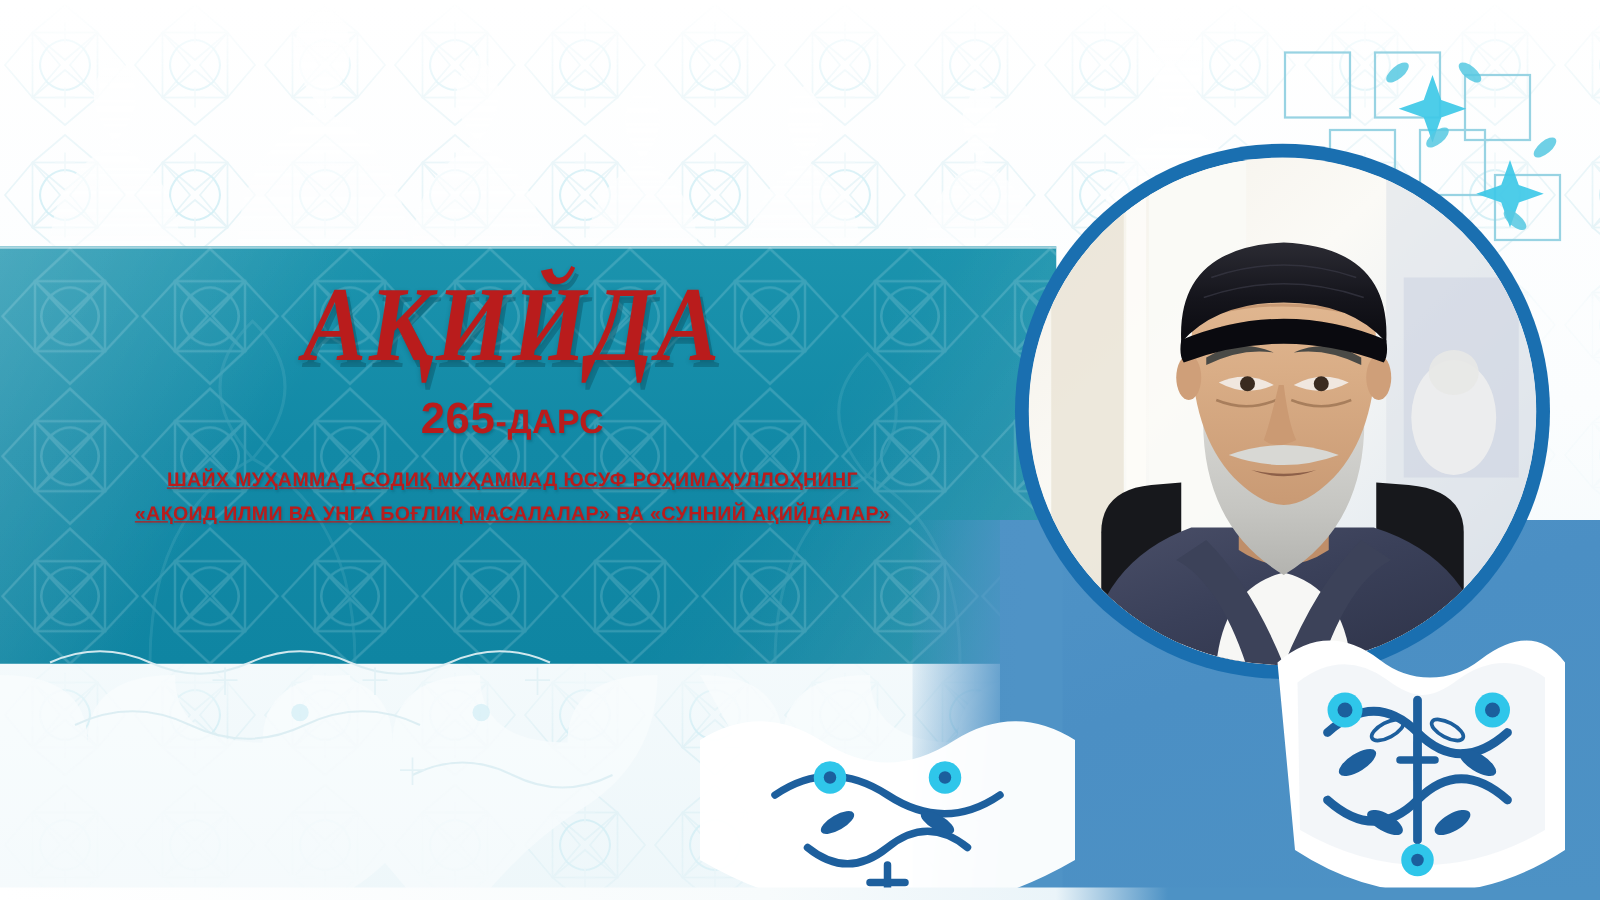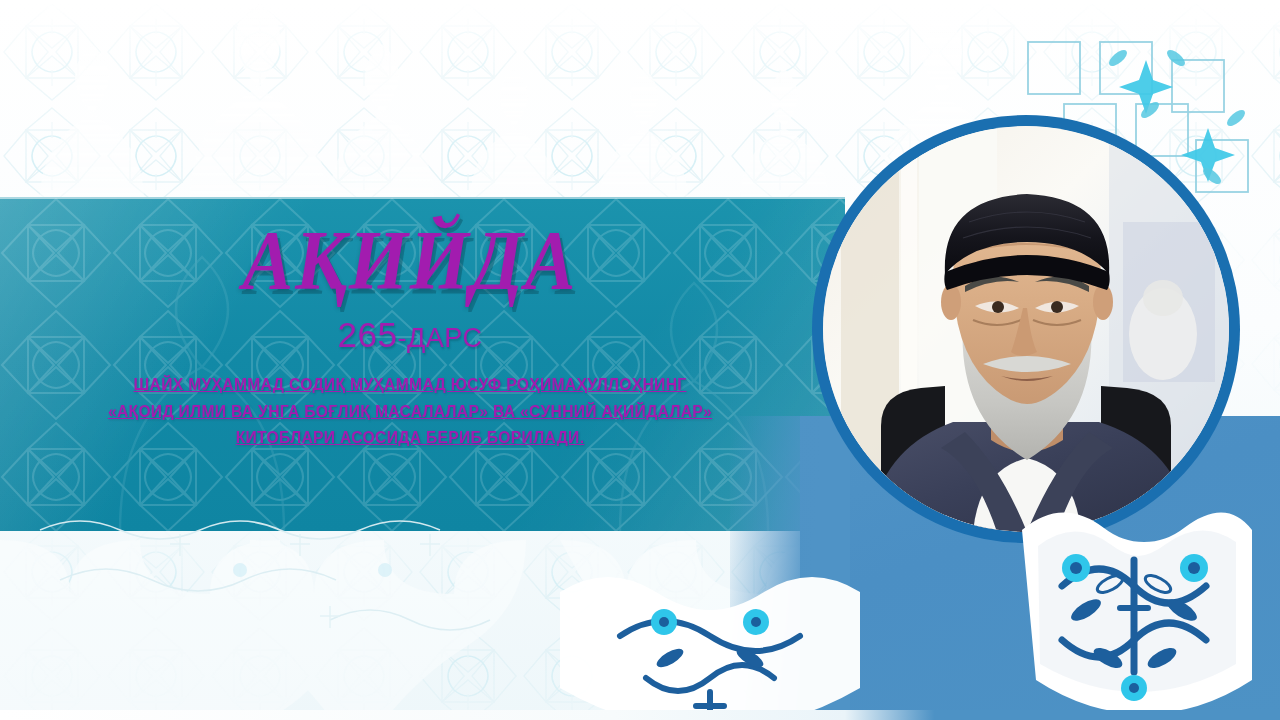--- a/index.html
+++ b/index.html
@@ -67,40 +67,40 @@
   }
 
   
   .banner-text {
     position: absolute;
     left: 0;
     top: 197px;
     width: 820px;
     height: 334px;
     text-align: center;
-    color: #a21caf;
+    color: #b91c1c;
     z-index: 6;
   }
   .title {
     font-family: "Liberation Serif", "DejaVu Serif", serif;
     font-style: italic;
     font-weight: bold;
     font-size: 76px;
     letter-spacing: 2px;
     line-height: 1;
     margin: 0;
     padding-top: 18px;
     text-shadow: 3px 5px 0 rgba(8,70,86,.38), 0 2px 4px rgba(0,0,0,.18);
     transform: scaleY(1.12);
     transform-origin: top center;
   }
   .lesson-line {
     margin: 0;
     padding-top: 24px;
-    font-weight: normal;
+    font-weight: bold;
     letter-spacing: .5px;
     text-shadow: 1px 2px 2px rgba(6,60,74,.30);
     white-space: nowrap;
   }
   .lesson-number { font-size: 35px; }
   .lesson-word  { font-size: 27px; }
 
   .desc {
     margin: 0;
     padding-top: 17px;
@@ -294,21 +294,20 @@
   <div class="banner-text">
     <h1 class="title">АҚИЙДА</h1>
 
     <p class="lesson-line">
       <span class="lesson-number">265</span><span class="lesson-word">-</span><span class="lesson-word">ДАРС</span>
     </p>
 
     <div class="desc">
       <span class="desc-line">ШАЙХ МУҲАММАД СОДИҚ МУҲАММАД ЮСУФ РОҲИМАҲУЛЛОҲНИНГ</span>
       <span class="desc-line">«АҚОИД ИЛМИ ВА УНГА БОҒЛИҚ МАСАЛАЛАР» ВА «СУННИЙ АҚИЙДАЛАР»</span>
-      <span class="desc-line">КИТОБЛАРИ АСОСИДА БЕРИБ БОРИЛАДИ.</span>
     </div>
   </div>
 
   <div class="top-accents">
     <svg viewBox="0 0 330 240" xmlns="http://www.w3.org/2000/svg">
       <g fill="none" stroke="#8ecfe0" stroke-width="1.8" opacity=".9">
         <rect x="78" y="42" width="52" height="52"></rect>
         <rect x="150" y="42" width="52" height="52"></rect>
         <rect x="114" y="104" width="52" height="52"></rect>
         <rect x="186" y="104" width="52" height="52"></rect>

